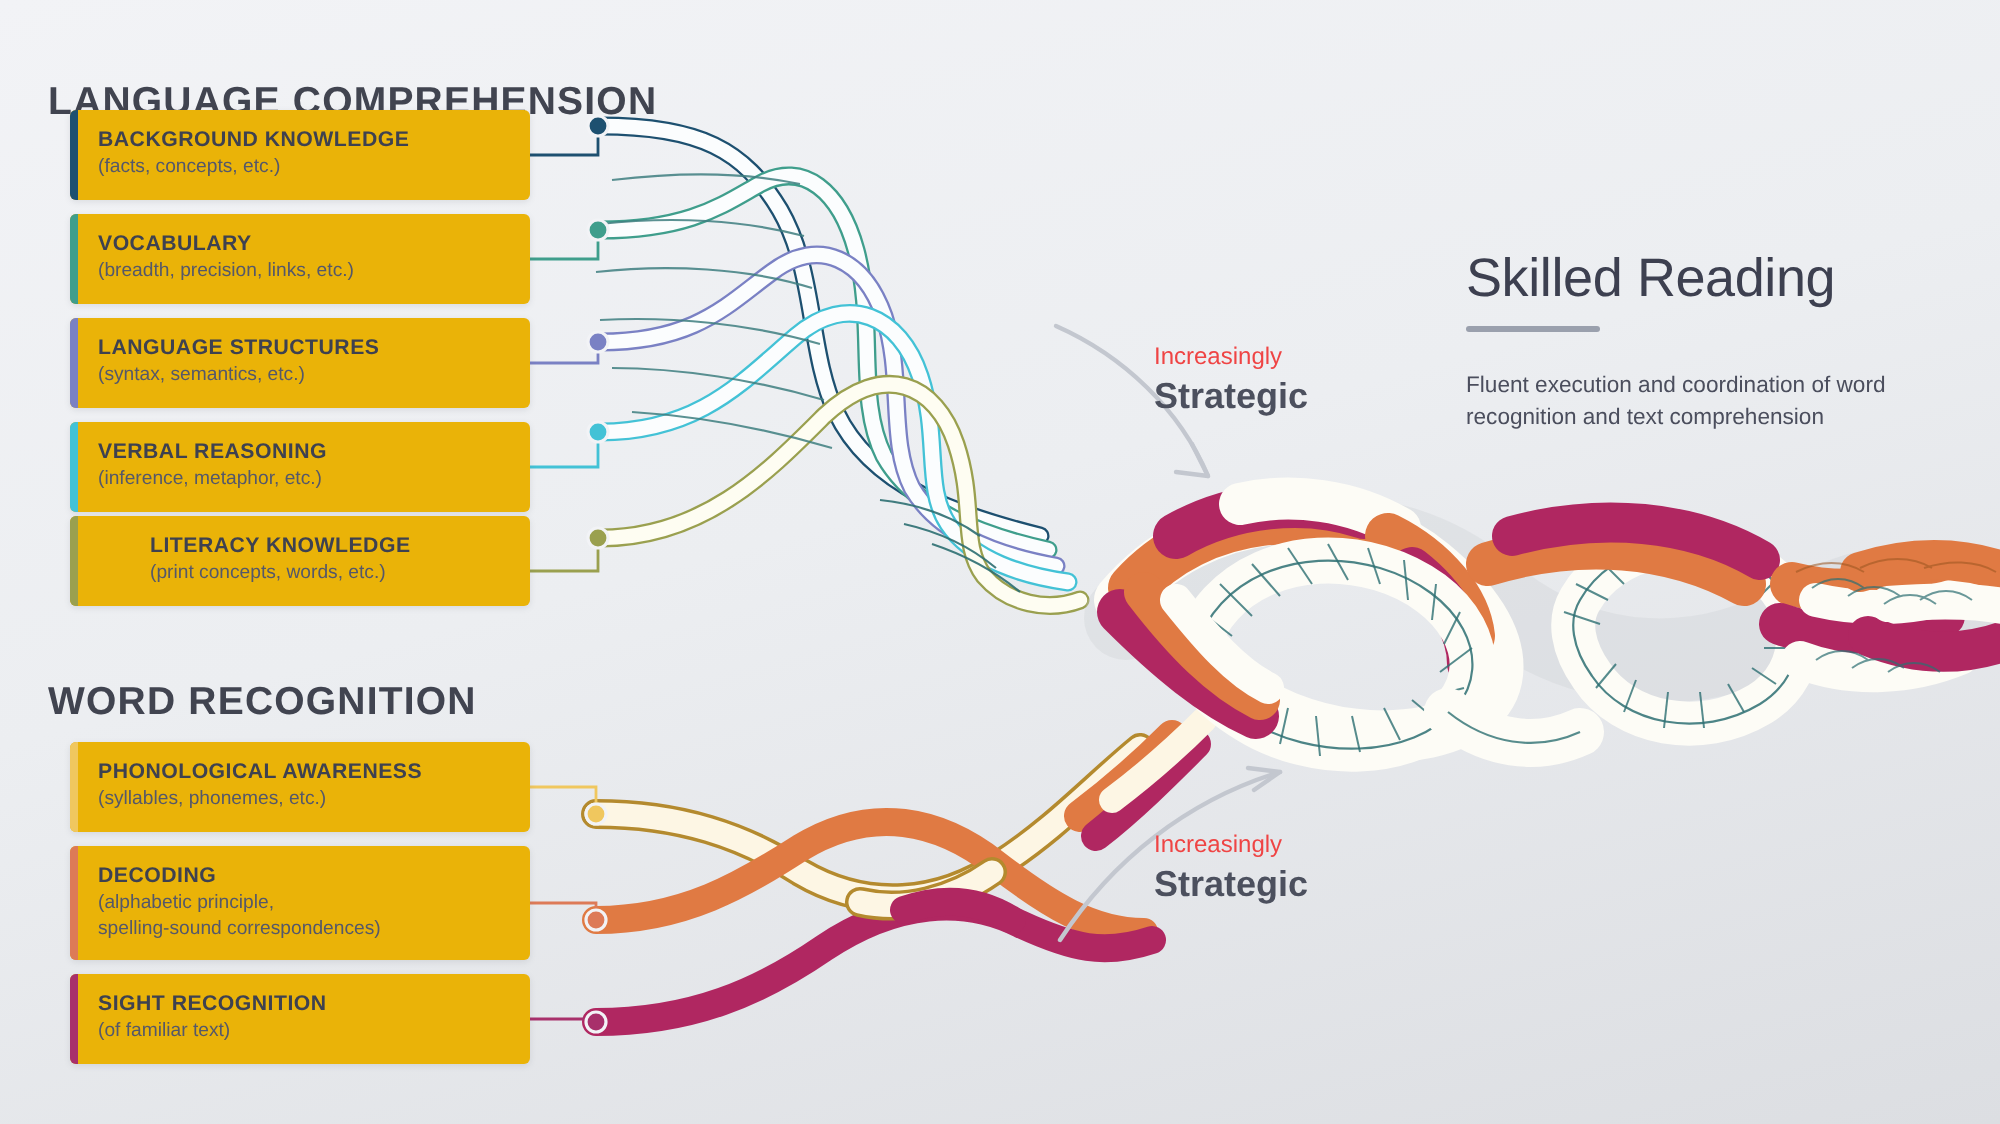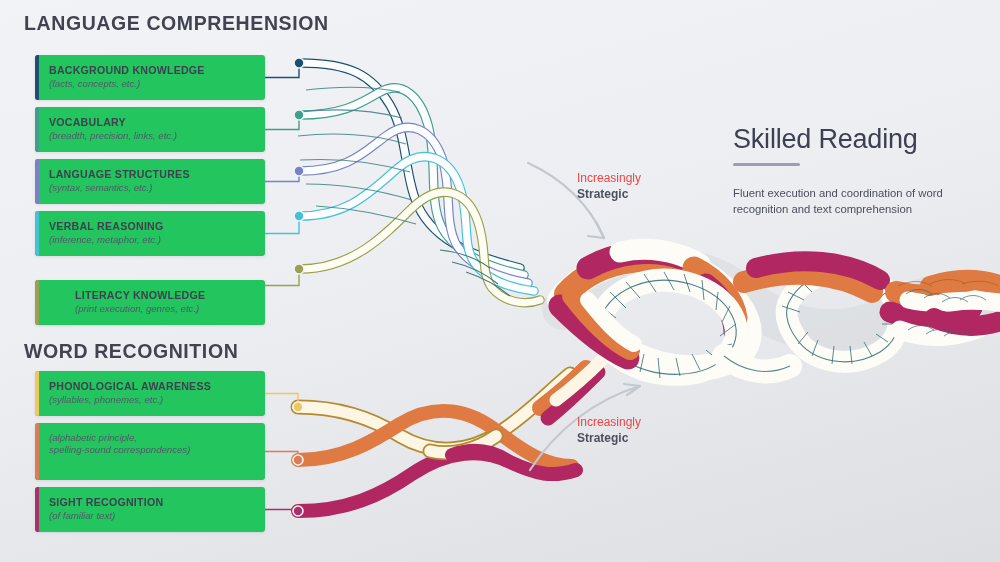--- a/index.html
+++ b/index.html
@@ -9,60 +9,60 @@
     background:linear-gradient(165deg,#f2f3f6 0%,#eceef1 45%,#dcdee2 100%);
     position:relative;
   }
   #stage{position:absolute;inset:0;}
 
   
   .sect-title{
     position:absolute;font-size:19.5px;font-weight:bold;letter-spacing:.6px;
     color:#414450;white-space:nowrap;
   }
-  #lc-title{left:24px;top:12px;text-align:center;}
+  #lc-title{left:24px;top:40px;text-align:center;}
   #wr-title{left:24px;top:340px;}
 
   
   .card{
     position:absolute;left:35px;width:230px;
-    background:#22c55e;border-radius:3px;
+    background:#eab308;border-radius:3px;
     box-shadow:0 1px 3px rgba(80,85,100,.13);
     padding:9px 10px 9px 14px;box-sizing:border-box;
   }
   .card .accent{
     position:absolute;left:0;top:0;bottom:0;width:4px;border-radius:3px 0 0 3px;
   }
   .card .ttl{
     font-size:10.6px;font-weight:bold;letter-spacing:.25px;color:#3e4150;
     line-height:1.25;margin:0 0 1px 0;white-space:nowrap;
   }
   .card .sub{
-    font-size:9.6px;font-style:italic;color:#55586a;line-height:1.3;margin:0;
+    font-size:9.6px;color:#55586a;line-height:1.3;margin:0;
   }
 
   
   #sr-title{
     position:absolute;left:733px;top:124px;
     font-size:27px;font-weight:normal;color:#3d4050;letter-spacing:-.2px;
     white-space:nowrap;
   }
   #sr-rule{
     position:absolute;left:733px;top:163px;width:67px;height:3px;
     background:#9aa0ad;border-radius:2px;
   }
   #sr-body{
     position:absolute;left:733px;top:185px;width:225px;
     font-size:11.3px;color:#4b4e5d;line-height:1.45;
   }
 
   
   .arrow-label{position:absolute;line-height:1.35;white-space:nowrap;}
   .arrow-label .l1{font-size:12px;color:#ef4444;}
-  .arrow-label .l2{font-size:12px;font-weight:bold;color:#4c505e;}
+  .arrow-label .l2{font-size:18px;font-weight:bold;color:#4c505e;}
   #lbl-strategic{left:577px;top:170px;}
   #lbl-automatic{left:577px;top:414px;}
 
   svg{position:absolute;left:0;top:0;width:1000px;height:562px;overflow:visible;}
   #ropes{pointer-events:none;}
 </style>
 </head>
 <body>
 
 <div id="stage">
@@ -292,34 +292,35 @@
       <div class="card" style="top: 159px; min-height: 45px;">
         <div class="accent" style="background: rgb(122, 129, 196);"></div>
         <div class="ttl">LANGUAGE STRUCTURES</div>
         <div class="sub">(syntax, semantics, etc.)</div>
       </div>
       <div class="card" style="top: 211px; min-height: 45px;">
         <div class="accent" style="background: rgb(67, 194, 214);"></div>
         <div class="ttl">VERBAL REASONING</div>
         <div class="sub">(inference, metaphor, etc.)</div>
       </div>
-      <div class="card" style="top: 280px; min-height: 45px; padding-left: 40px;">
+      <div class="card" style="top: 258px; min-height: 45px; padding-left: 40px;">
         <div class="accent" style="background: rgb(154, 160, 79);"></div>
         <div class="ttl">LITERACY KNOWLEDGE</div>
-        <div class="sub">(print execution, genres, etc.)</div>
+        <div class="sub">(print concepts, words, etc.)</div>
       </div>
     </div>
   <div id="wr-cards">
       <div class="card" style="top: 371px; min-height: 45px;">
         <div class="accent" style="background: rgb(240, 199, 94);"></div>
         <div class="ttl">PHONOLOGICAL AWARENESS</div>
         <div class="sub">(syllables, phonemes, etc.)</div>
       </div>
       <div class="card" style="top: 423px; min-height: 57px;">
         <div class="accent" style="background: rgb(221, 122, 87);"></div>
+        <div class="ttl">DECODING</div>
         <div class="sub">(alphabetic principle,<br>spelling-sound correspondences)</div>
       </div>
       <div class="card" style="top: 487px; min-height: 45px;">
         <div class="accent" style="background: rgb(168, 48, 107);"></div>
         <div class="ttl">SIGHT RECOGNITION</div>
         <div class="sub">(of familiar text)</div>
       </div>
     </div>
 
   <div id="sr-title">Skilled Reading</div>

